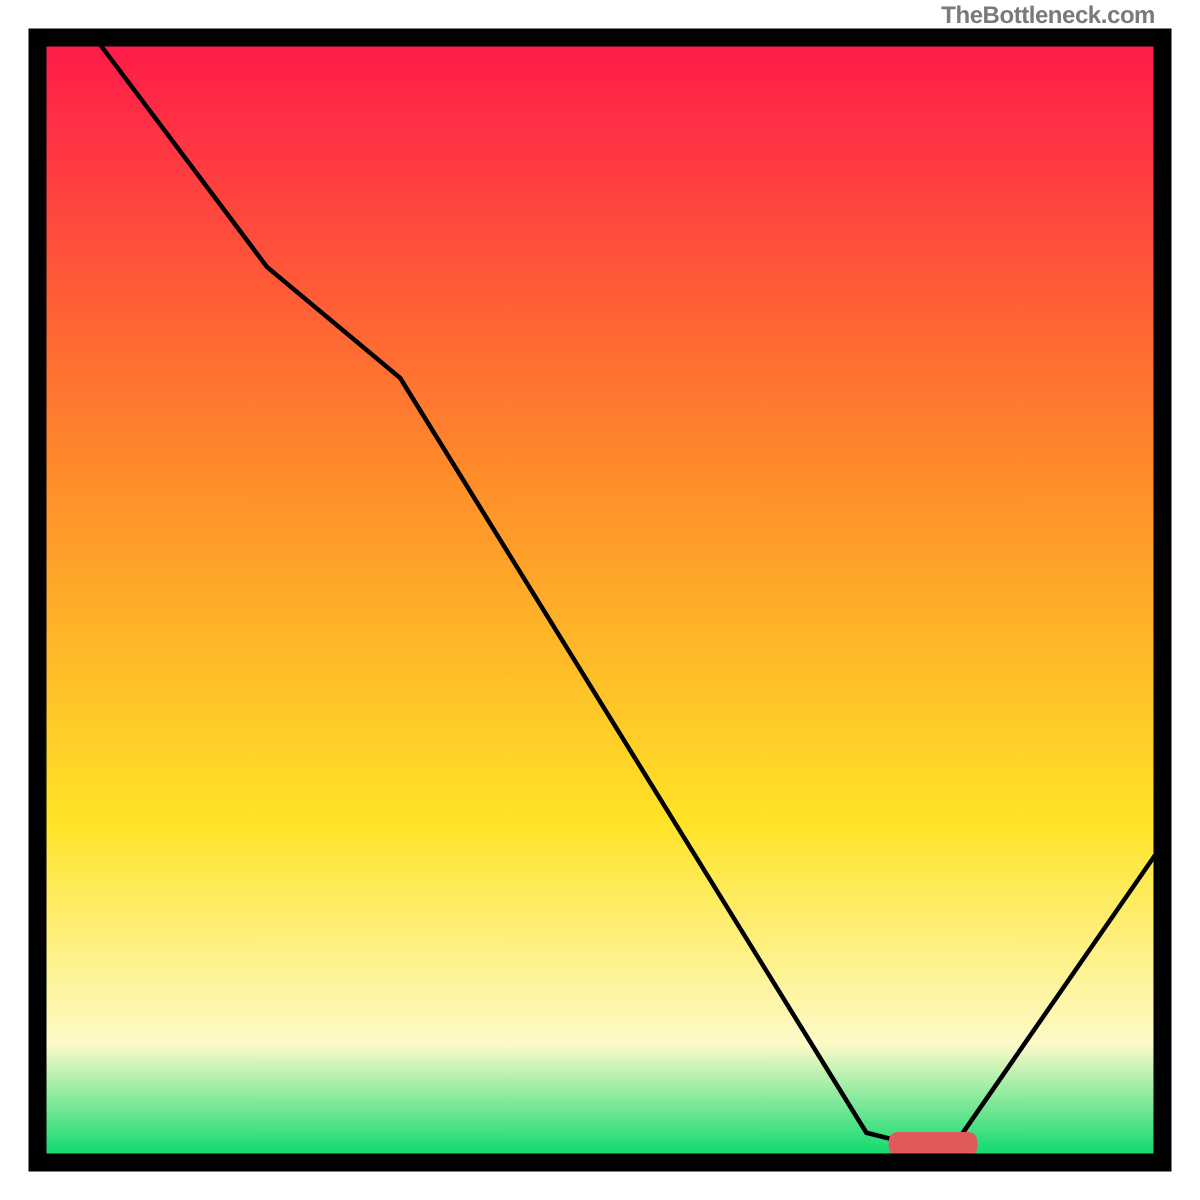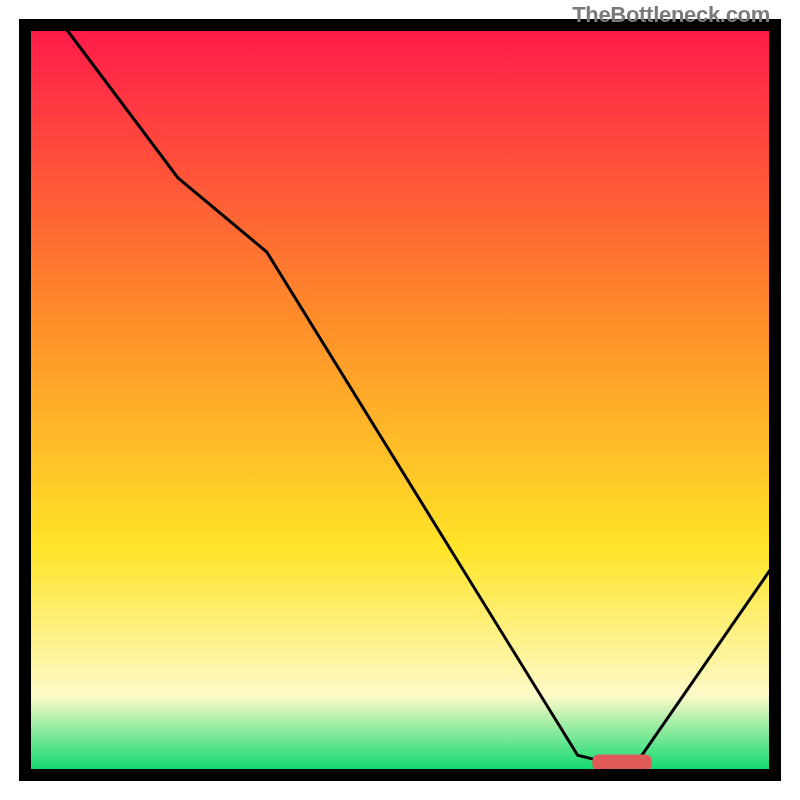--- a/index.html
+++ b/index.html
@@ -12,21 +12,21 @@
   }
   .container {
     position: relative;
     width: 800px;
     height: 800px;
   }
   .attribution {
     position: absolute;
     top: 2px;
     right: 30px;
-    font-size: 22px;
+    font-size: 16px;
     font-weight: 600;
     color: #7a7a7a;
     letter-spacing: -0.3px;
   }
   svg {
     display: block;
   }
 </style>
 </head>
 <body>

